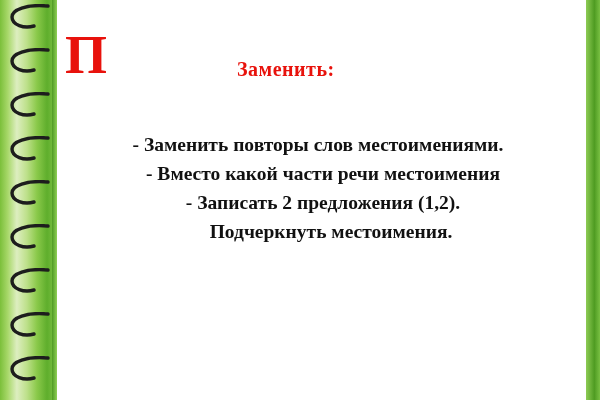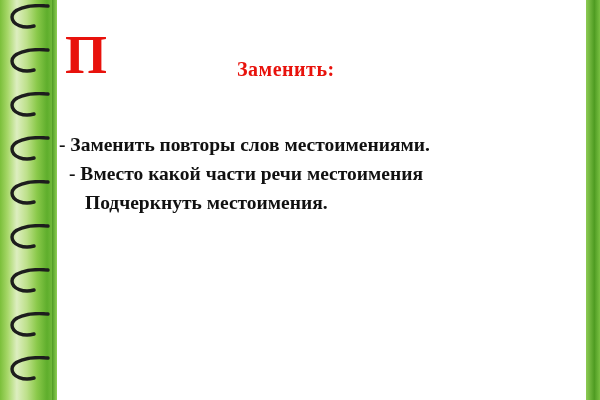--- a/index.html
+++ b/index.html
@@ -100,20 +100,21 @@
   }
   .body-text {
     position: absolute;
     left: 0px;
     top: 130px;
     width: 520px;
     color: #111111;
     font-size: 19.5px;
     font-weight: bold;
     line-height: 29px;
+    text-align: center;
   }
   .line {
     white-space: nowrap;
   }
   .l1 { padding-left: 2px; }
   .l2 { padding-left: 12px; }
   .l3 { padding-left: 28px; }
   .l4 { padding-left: 12px; }
   .l5 { padding-left: 28px; }
 </style>
@@ -173,17 +174,18 @@
         </svg>
     </div>
   </div>
 
   <div class="page">
     <div class="big-letter">П</div>
     <div class="title">Заменить:</div>
     <div class="body-text">
       <div class="line l1">- Заменить повторы слов местоимениями.</div>
       <div class="line l2">- Вместо какой части речи местоимения</div>
+      <div class="line l4">- Записать  2 предложения (1,2).</div>
       <div class="line l5">Подчеркнуть местоимения.</div>
     </div>
   </div>
 
 </div>
 
 </body></html>

